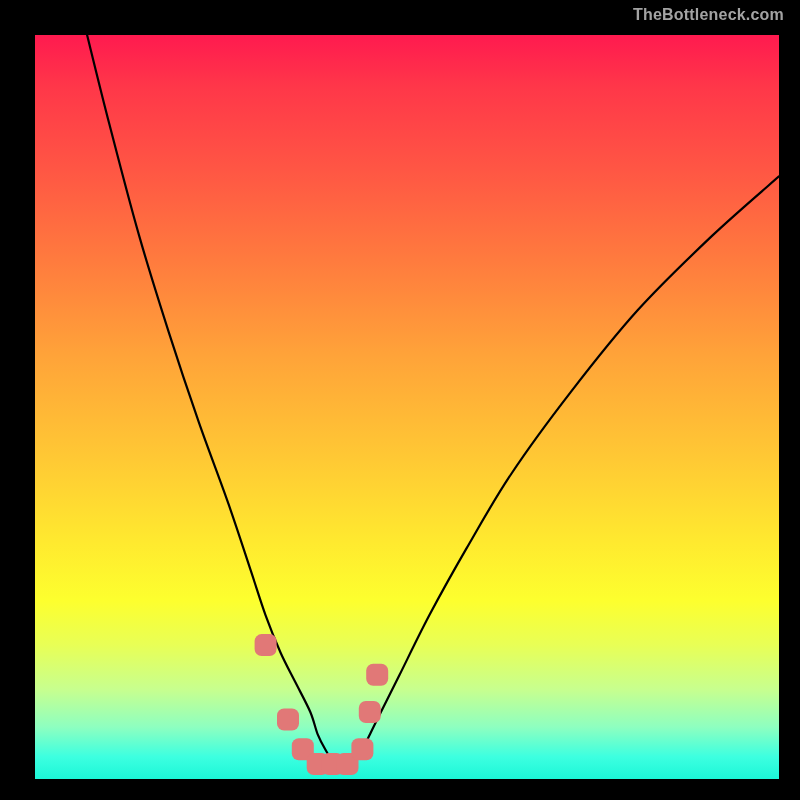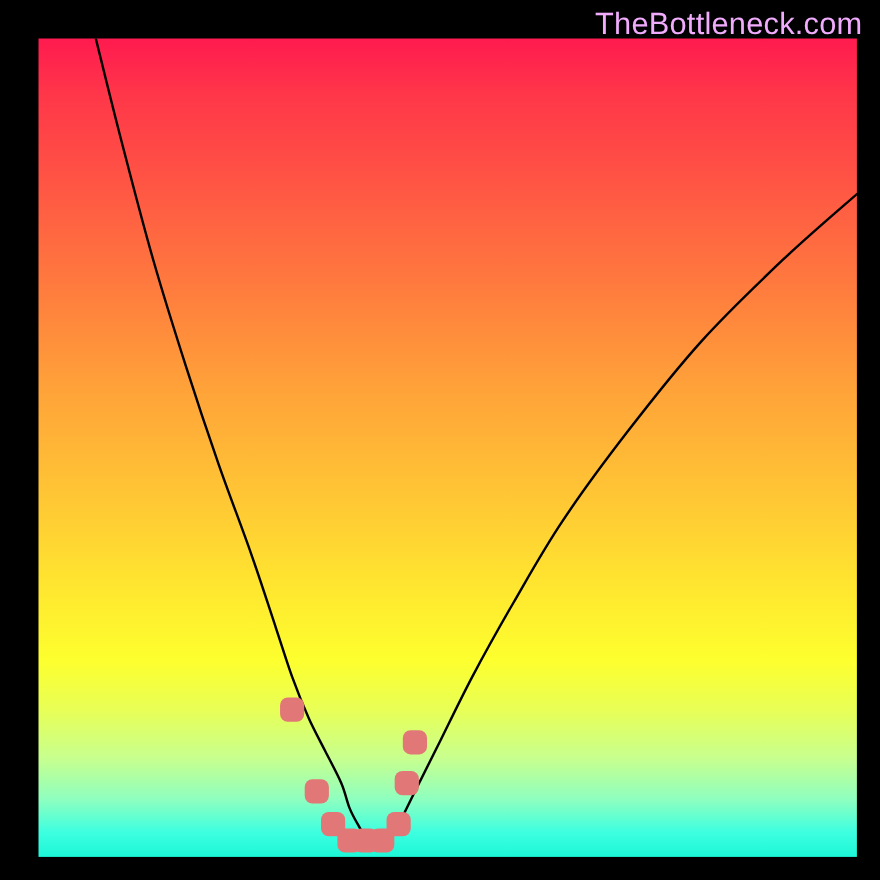--- a/index.html
+++ b/index.html
@@ -39,24 +39,24 @@
       #c7ff8f 88%,
       #8effc0 93%,
       #3dffe0 97%,
       #1cf7d8 100%
     );
   }
   .watermark {
     position: absolute;
     top: 6px;
     right: 16px;
-    color: #f0abfc;
-    font-size: 28px;
+    color: #a3a3a3;
+    font-size: 16px;
     letter-spacing: 0.2px;
-    font-weight: 400;
+    font-weight: 700;
     user-select: none;
   }
   svg.curve {
     position: absolute;
     left: 0;
     top: 0;
     width: 744px;
     height: 744px;
   }
 </style>

